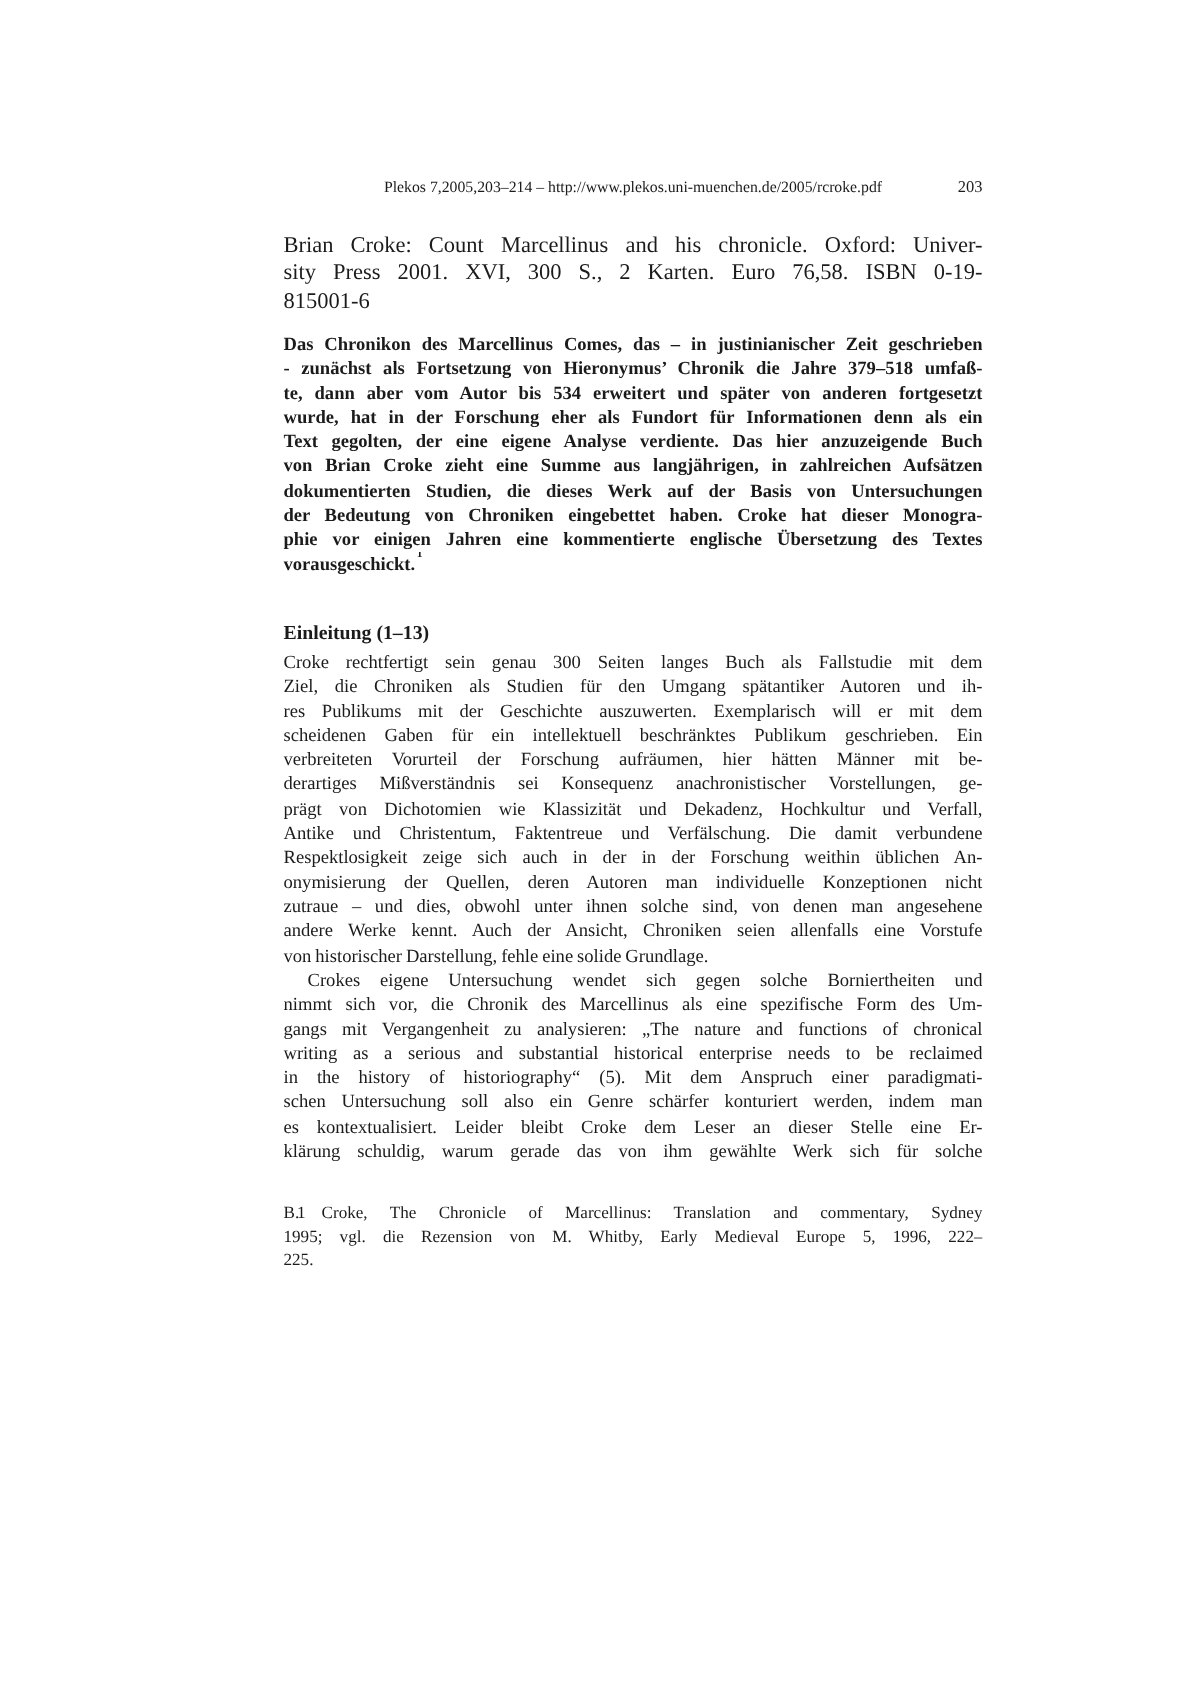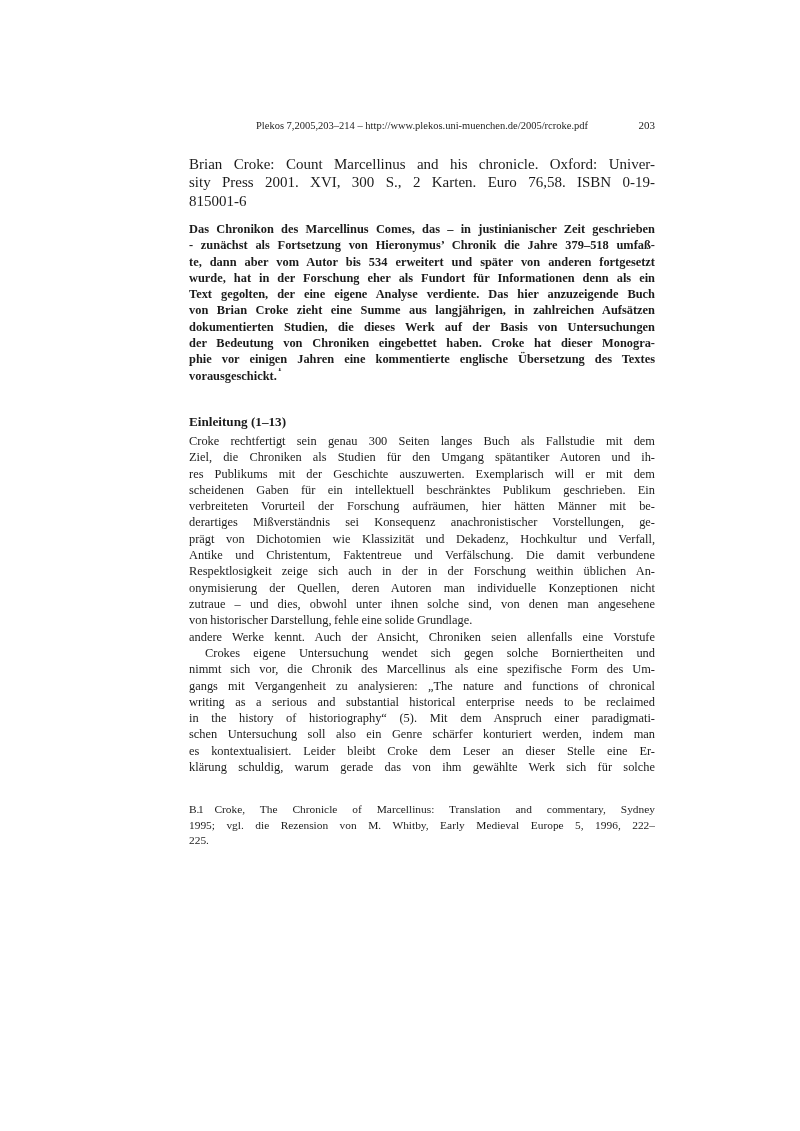--- a/index.html
+++ b/index.html
@@ -84,22 +84,22 @@
       <div class="line">Ziel, die Chroniken als Studien für den Umgang spätantiker Autoren und ih-</div>
       <div class="line">res Publikums mit der Geschichte auszuwerten. Exemplarisch will er mit dem</div>
       <div class="line">scheidenen Gaben für ein intellektuell beschränktes Publikum geschrieben. Ein</div>
       <div class="line">verbreiteten Vorurteil der Forschung aufräumen, hier hätten Männer mit be-</div>
       <div class="line">derartiges Mißverständnis sei Konsequenz anachronistischer Vorstellungen, ge-</div>
       <div class="line">prägt von Dichotomien wie Klassizität und Dekadenz, Hochkultur und Verfall,</div>
       <div class="line">Antike und Christentum, Faktentreue und Verfälschung. Die damit verbundene</div>
       <div class="line">Respektlosigkeit zeige sich auch in der in der Forschung weithin üblichen An-</div>
       <div class="line">onymisierung der Quellen, deren Autoren man individuelle Konzeptionen nicht</div>
       <div class="line">zutraue – und dies, obwohl unter ihnen solche sind, von denen man angesehene</div>
+      <div class="line">andere Werke kennt. Auch der Ansicht, Chroniken seien allenfalls eine Vorstufe</div>
       <div class="line no-just">von historischer Darstellung, fehle eine solide Grundlage.</div>
-      <div class="line">andere Werke kennt. Auch der Ansicht, Chroniken seien allenfalls eine Vorstufe</div>
     </div>
 
   <div class="col para paraB">
       <div class="line indent">Crokes eigene Untersuchung wendet sich gegen solche Borniertheiten und</div>
       <div class="line">nimmt sich vor, die Chronik des Marcellinus als eine spezifische Form des Um-</div>
       <div class="line">gangs mit Vergangenheit zu analysieren: „The nature and functions of chronical</div>
       <div class="line">writing as a serious and substantial historical enterprise needs to be reclaimed</div>
       <div class="line">in the history of historiography“ (5). Mit dem Anspruch einer paradigmati-</div>
       <div class="line">schen Untersuchung soll also ein Genre schärfer konturiert werden, indem man</div>
       <div class="line">es kontextualisiert. Leider bleibt Croke dem Leser an dieser Stelle eine Er-</div>

